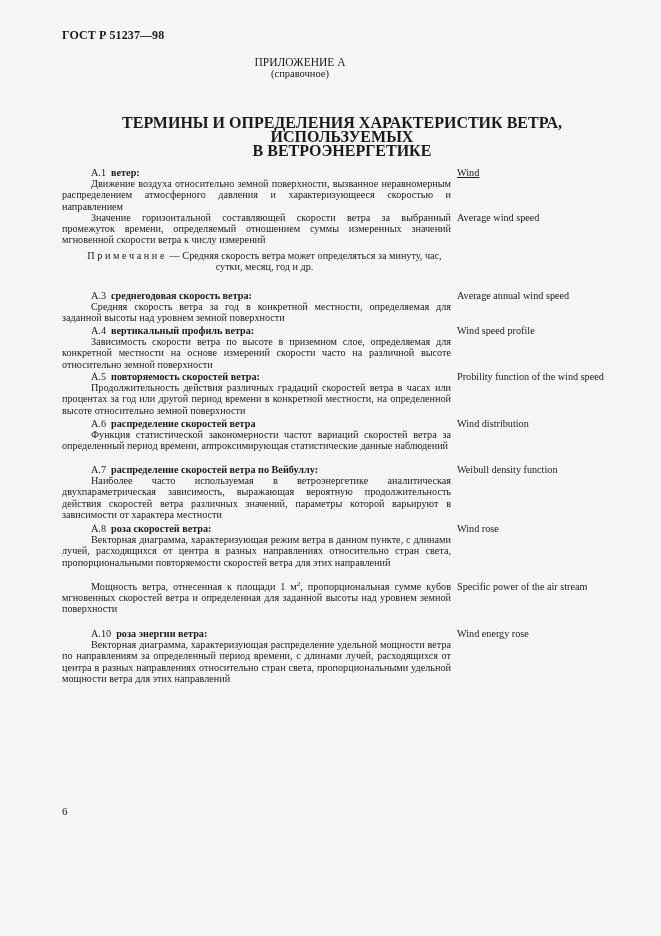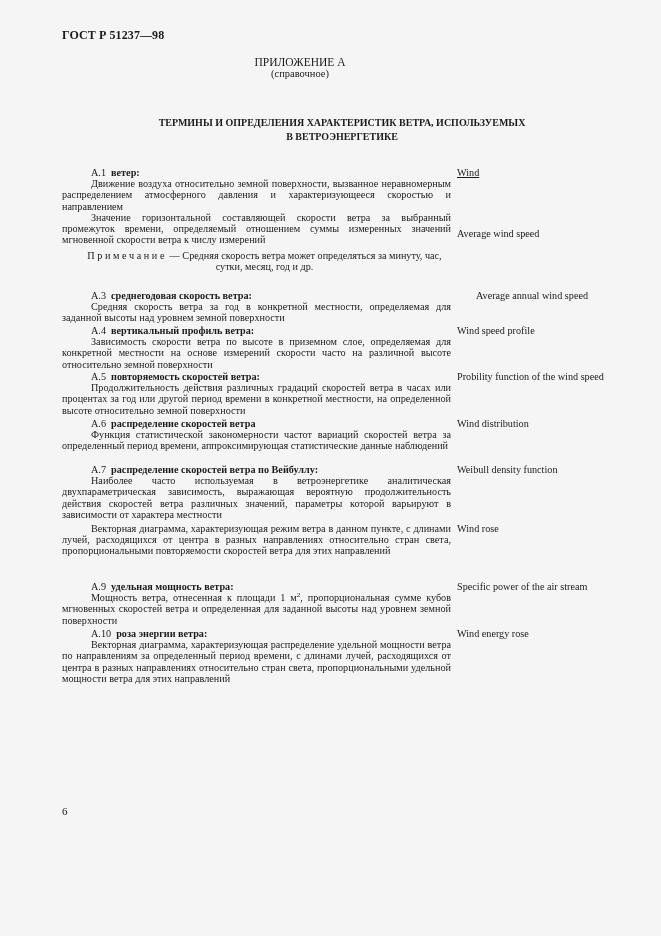--- a/index.html
+++ b/index.html
@@ -5,21 +5,21 @@
   html, body { margin:0; padding:0; }
   body {
     width:661px; height:936px; background:#f5f5f5; position:relative;
     font-family:"Liberation Serif", "DejaVu Serif", serif; color:#1a1a1a;
     overflow:hidden;
   }
   .hdr { position:absolute; left:62px; top:28px; font-size:12px; font-weight:bold; letter-spacing:0.1px; }
   .app { position:absolute; left:0; width:600px; text-align:center; font-size:11.5px; }
   .app.t1 { top:56px; }
   .app.t2 { top:68px; font-size:10.5px; }
-  .title { position:absolute; left:62px; width:560px; text-align:center; top:116px; font-size:10px; font-weight:bold; line-height:14px; }
+  .title { position:absolute; left:62px; width:560px; text-align:center; top:116px; font-size:16px; font-weight:bold; line-height:14px; }
   .entry { position:absolute; left:62px; width:389px; font-size:10.2px; line-height:11.2px; }
   .entry .term { padding-left:29px; white-space:nowrap; }
   .entry .term b { font-weight:bold;text-align:center; }
   .entry .def { text-indent:29px; text-align:justify; }
   .entry .note { text-align:center; margin-top:4px; margin-bottom:4px; padding-left:20px; padding-right:4px; }
   .entry .note .spaced { letter-spacing:2.6px; }
   .en { position:absolute; left:457px; width:150px; font-size:10.2px; line-height:11.2px; }
   .pagenum { position:absolute; left:62px; top:805px; font-size:11px; }
 </style>
 </head>
@@ -38,27 +38,27 @@
 <div class="entry" style="top:167px;">
   <div class="term"><span>А.1</span>&nbsp; <b>ветер:</b></div>
   <div class="def">Движение воздуха относительно земной поверхности, вызванное неравномерным распределением атмосферного давления и характеризующееся скоростью и направлением</div>
 </div>
 <div class="en" style="top:167px;text-decoration:underline;">Wind</div>
 
 <div class="entry" style="top:212px;">
   <div class="def">Значение горизонтальной составляющей скорости ветра за выбранный промежуток времени, определяемый отношением суммы измеренных значений мгновенной скорости ветра к числу измерений</div>
   <div class="note"><span class="spaced">Примечание</span> <span>— Средняя скорость ветра может определяться за минуту, час, сутки, месяц, год и др.</span></div>
 </div>
-<div class="en" style="top:212px;margin-top:16px;">Average wind speed</div>
+<div class="en" style="top:212px;">Average wind speed</div>
 
 <div class="entry" style="top:290px;">
   <div class="term"><span>А.3</span>&nbsp; <b>среднегодовая скорость ветра:</b></div>
   <div class="def">Средняя скорость ветра за год в конкретной местности, определяемая для заданной высоты над уровнем земной поверхности</div>
 </div>
-<div class="en" style="top:290px;text-align:center;">Average annual wind speed</div>
+<div class="en" style="top:290px;">Average annual wind speed</div>
 
 <div class="entry" style="top:325px;">
   <div class="term"><span>А.4</span>&nbsp; <b>вертикальный профиль ветра:</b></div>
   <div class="def">Зависимость скорости ветра по высоте в приземном слое, определяемая для конкретной местности на основе измерений скорости часто на различной высоте относительно земной поверхности</div>
 </div>
 <div class="en" style="top:325px;">Wind speed profile</div>
 
 <div class="entry" style="top:371px;">
   <div class="term"><span>А.5</span>&nbsp; <b>повторяемость скоростей ветра:</b></div>
   <div class="def">Продолжительность действия различных градаций скоростей ветра в часах или процентах за год или другой период времени в конкретной местности, на определенной высоте относительно земной поверхности</div>
@@ -71,26 +71,26 @@
 </div>
 <div class="en" style="top:418px;">Wind distribution</div>
 
 <div class="entry" style="top:464px;">
   <div class="term"><span>А.7</span>&nbsp; <b>распределение скоростей ветра по Вейбуллу:</b></div>
   <div class="def">Наиболее часто используемая в ветроэнергетике аналитическая двухпараметрическая зависимость, выражающая вероятную продолжительность действия скоростей ветра различных значений, параметры которой варьируют в зависимости от характера местности</div>
 </div>
 <div class="en" style="top:464px;">Weibull density function</div>
 
 <div class="entry" style="top:523px;">
+  <div class="term"><span>А.8</span>&nbsp; <b>роза скоростей ветра:</b></div>
   <div class="def">Векторная диаграмма, характеризующая режим ветра в данном пункте, с длинами лучей, расходящихся от центра в разных направлениях относительно стран света, пропорциональными повторяемости скоростей ветра для этих направлений</div>
 </div>
 <div class="en" style="top:523px;">Wind rose</div>
 
 <div class="entry" style="top:581px;">
-  <div class="term"><span>А.9</span>&nbsp; <b>удельная мощность ветра:</b></div>
   <div class="def"><span>Мощность ветра, отнесенная к площади 1 м</span><sup style="font-size:7px;line-height:0;">2</sup><span>, пропорциональная сумме кубов мгновенных скоростей ветра и определенная для заданной высоты над уровнем земной поверхности</span></div>
 </div>
 <div class="en" style="top:581px;">Specific power of the air stream</div>
 
 <div class="entry" style="top:628px;">
   <div class="term"><span>А.10</span>&nbsp; <b>роза энергии ветра:</b></div>
   <div class="def">Векторная диаграмма, характеризующая распределение удельной мощности ветра по направлениям за определенный период времени, с длинами лучей, расходящихся от центра в разных направлениях относительно стран света, пропорциональными удельной мощности ветра для этих направлений</div>
 </div>
 <div class="en" style="top:628px;">Wind energy rose</div>
 

